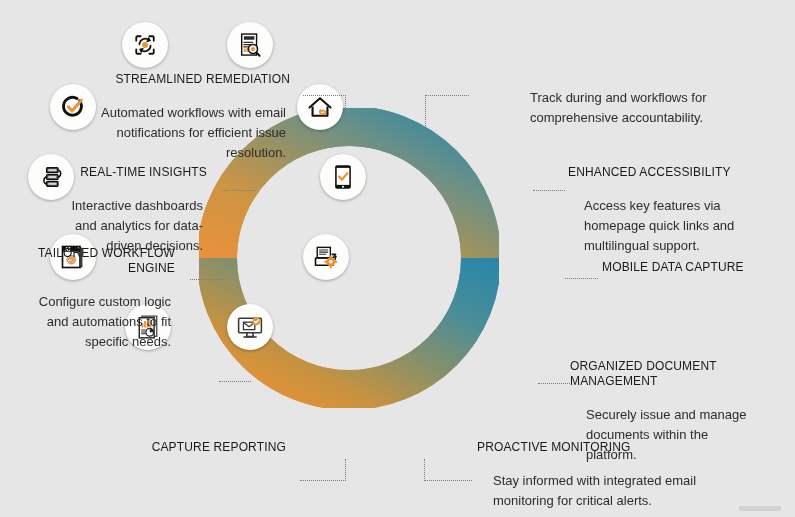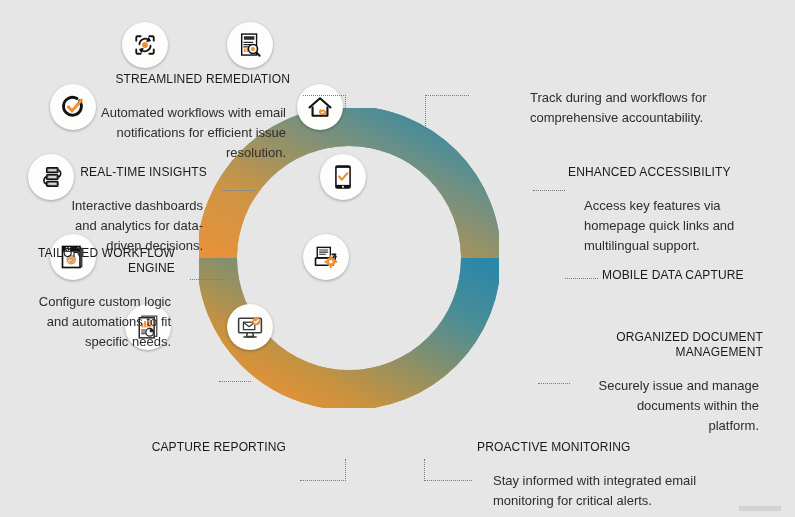--- a/index.html
+++ b/index.html
@@ -324,25 +324,25 @@
 
   <div class="block la" style="left:514px; top:72px; width:230px;">
     <p class="desc">Track during and workflows for comprehensive accountability.</p>
   </div>
 
   <div class="block la" style="left:568px; top:165px; width:215px;">
     <p class="ttl">ENHANCED ACCESSIBILITY</p>
     <p class="desc">Access key features via homepage quick links and multilingual support.</p>
   </div>
 
-  <div class="block la" style="left:602px; top:268px; width:190px;">
+  <div class="block la" style="left:602px; top:260px; width:190px;">
     <p class="ttl">MOBILE DATA CAPTURE</p>
   </div>
 
-  <div class="block la" style="left:570px; top:330px; width:205px;text-align:right;">
+  <div class="block la" style="left:570px; top:359px; width:205px;">
     <p class="ttl">ORGANIZED DOCUMENT MANAGEMENT</p>
     <p class="desc">Securely issue and manage documents within the platform.</p>
   </div>
 
   <div class="block la" style="left:477px; top:440px; width:240px;">
     <p class="ttl">PROACTIVE MONITORING</p>
     <p class="desc">Stay informed with integrated email monitoring for critical alerts.</p>
   </div>
 
   <div class="block ra" style="left:70px; top:440px; width:228px;">

